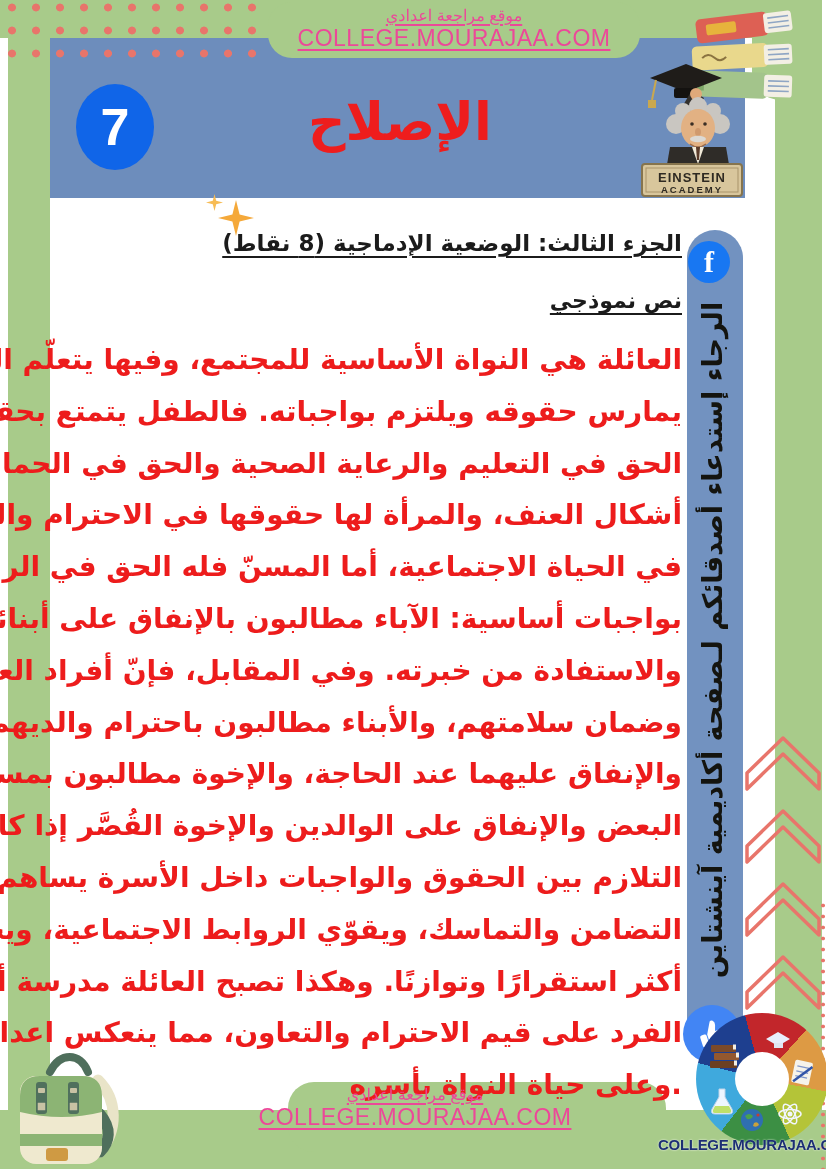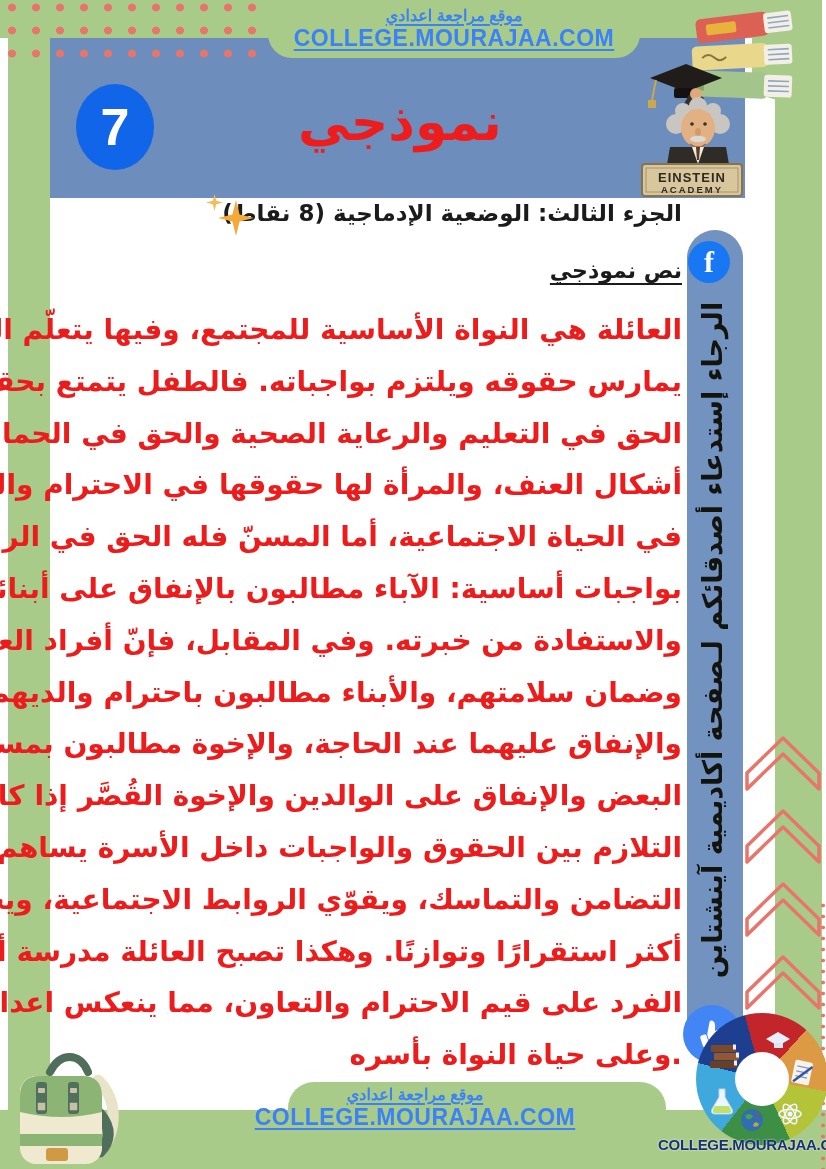--- a/index.html
+++ b/index.html
@@ -14,38 +14,38 @@
   .right-strip{position:absolute;left:822px;top:0;width:4px;height:1169px;background:#ffffff;z-index:1;}
   .right-dotline{position:absolute;left:820px;top:900px;width:6px;height:269px;z-index:2;
     background-image:radial-gradient(circle,#e8756b 1.6px,transparent 2.2px);background-size:6px 11px;}
   .footer-band{position:absolute;left:0;top:1110px;width:826px;height:59px;background:#a8cb8a;z-index:1;}
 
   
   .blue-band{position:absolute;left:50px;top:38px;width:695px;height:160px;background:#6d8dbc;z-index:1;}
   .dots-grid{position:absolute;left:0;top:-4px;width:268px;height:64px;z-index:2;
     background-image:radial-gradient(circle,#e8756b 3.6px,transparent 4.3px);background-size:24px 23px;}
   .site-pill{position:absolute;left:268px;top:2px;width:372px;height:56px;background:#a8cb8a;border-radius:24px;z-index:2;}
-  .site-text{position:absolute;z-index:3;text-align:center;color:#3b82f6;font-family:"Liberation Sans",sans-serif;font-weight:bold;line-height:1.15;}
+  .site-text{position:absolute;z-index:3;text-align:center;color:#ec4899;font-family:"Liberation Sans",sans-serif;font-weight:normal;line-height:1.15;}
   .site-text .l1{font-size:16px;text-decoration:underline;text-decoration-thickness:2px;text-underline-offset:3px;}
   .site-text .l2{font-size:23px;letter-spacing:.5px;text-decoration:underline;text-decoration-thickness:2px;text-underline-offset:3px;}
   .site-text.hdr{left:254px;top:7px;width:400px;}
   .site-text.ftr{left:215px;top:1086px;width:400px;}
   .badge7{position:absolute;left:76px;top:84px;width:78px;height:86px;border-radius:50%;background:#1065e8;z-index:3;
     display:flex;align-items:center;justify-content:center;color:#fff;font-family:"Liberation Sans",sans-serif;font-weight:bold;font-size:52px;}
   .lesson-title{position:absolute;left:180px;top:82px;width:440px;height:80px;line-height:80px;text-align:center;
     color:#ee1d1d;font-weight:bold;font-size:52px;z-index:2;}
 
   
   .einstein{position:absolute;left:636px;top:48px;z-index:4;}
   .books{position:absolute;left:688px;top:6px;z-index:4;}
 
   
   .content{position:absolute;left:66px;top:200px;width:616px;z-index:2;direction:rtl;}
-  .sec-head{font-size:23px;font-weight:bold;color:#1b1b1b;text-align:right;
-    text-decoration-thickness:2px;text-underline-offset:5px;height:58px;}
+  .sec-head{font-size:23px;font-weight:bold;color:#1b1b1b;text-align:right;text-decoration:underline;
+    text-decoration-thickness:2px;text-underline-offset:5px;height:58px;margin-top:30px;}
   .sub-head{font-size:22px;font-weight:bold;color:#1b1b1b;text-align:right;text-decoration:underline;
     text-decoration-thickness:2px;text-underline-offset:5px;height:38px;}
   .para{margin-top:8px;}
   .para-line{height:51.8px;line-height:51.8px;font-size:28px;font-weight:bold;color:#ed1c1c;
     text-align:justify;text-align-last:justify;white-space:nowrap;}
   .para-line.last-line{text-align-last:right;}
   .sparkle{position:absolute;left:152px;top:0px;width:36px;height:36px;background:#f5a93a;
     clip-path:polygon(50% 0,60% 40%,100% 50%,60% 60%,50% 100%,40% 60%,0 50%,40% 40%);}
   .sparkle.small{left:140px;top:-6px;width:17px;height:17px;background:#f7bc55;}
 
@@ -86,21 +86,21 @@
   <div class="footer-band"></div>
 
   <div class="blue-band"></div>
   <div class="dots-grid"></div>
   <div class="site-pill"></div>
   <div class="site-text hdr">
     <div class="l1">موقع مراجعة اعدادي</div>
     <div class="l2">COLLEGE.MOURAJAA.COM</div>
   </div>
   <div class="badge7">7</div>
-  <div class="lesson-title">نموذجي</div>
+  <div class="lesson-title">الإصلاح</div>
 
   <svg class="books" width="112" height="96" viewBox="0 0 112 96">
     <g transform="rotate(-7 56 20)">
       <rect x="8" y="8" width="72" height="24" rx="5" fill="#dd6054"></rect>
       <rect x="76" y="10" width="28" height="20" rx="3" fill="#f3efe4"></rect>
       <path d="M80 15 H101 M80 20 H101 M80 25 H101" stroke="#8fa6c4" stroke-width="1.6" fill="none"></path>
       <rect x="18" y="14" width="30" height="11" rx="2" fill="#e7b33c"></rect>
     </g>
     <g transform="rotate(-3 56 48)">
       <rect x="4" y="38" width="76" height="24" rx="5" fill="#e9d88c"></rect>

